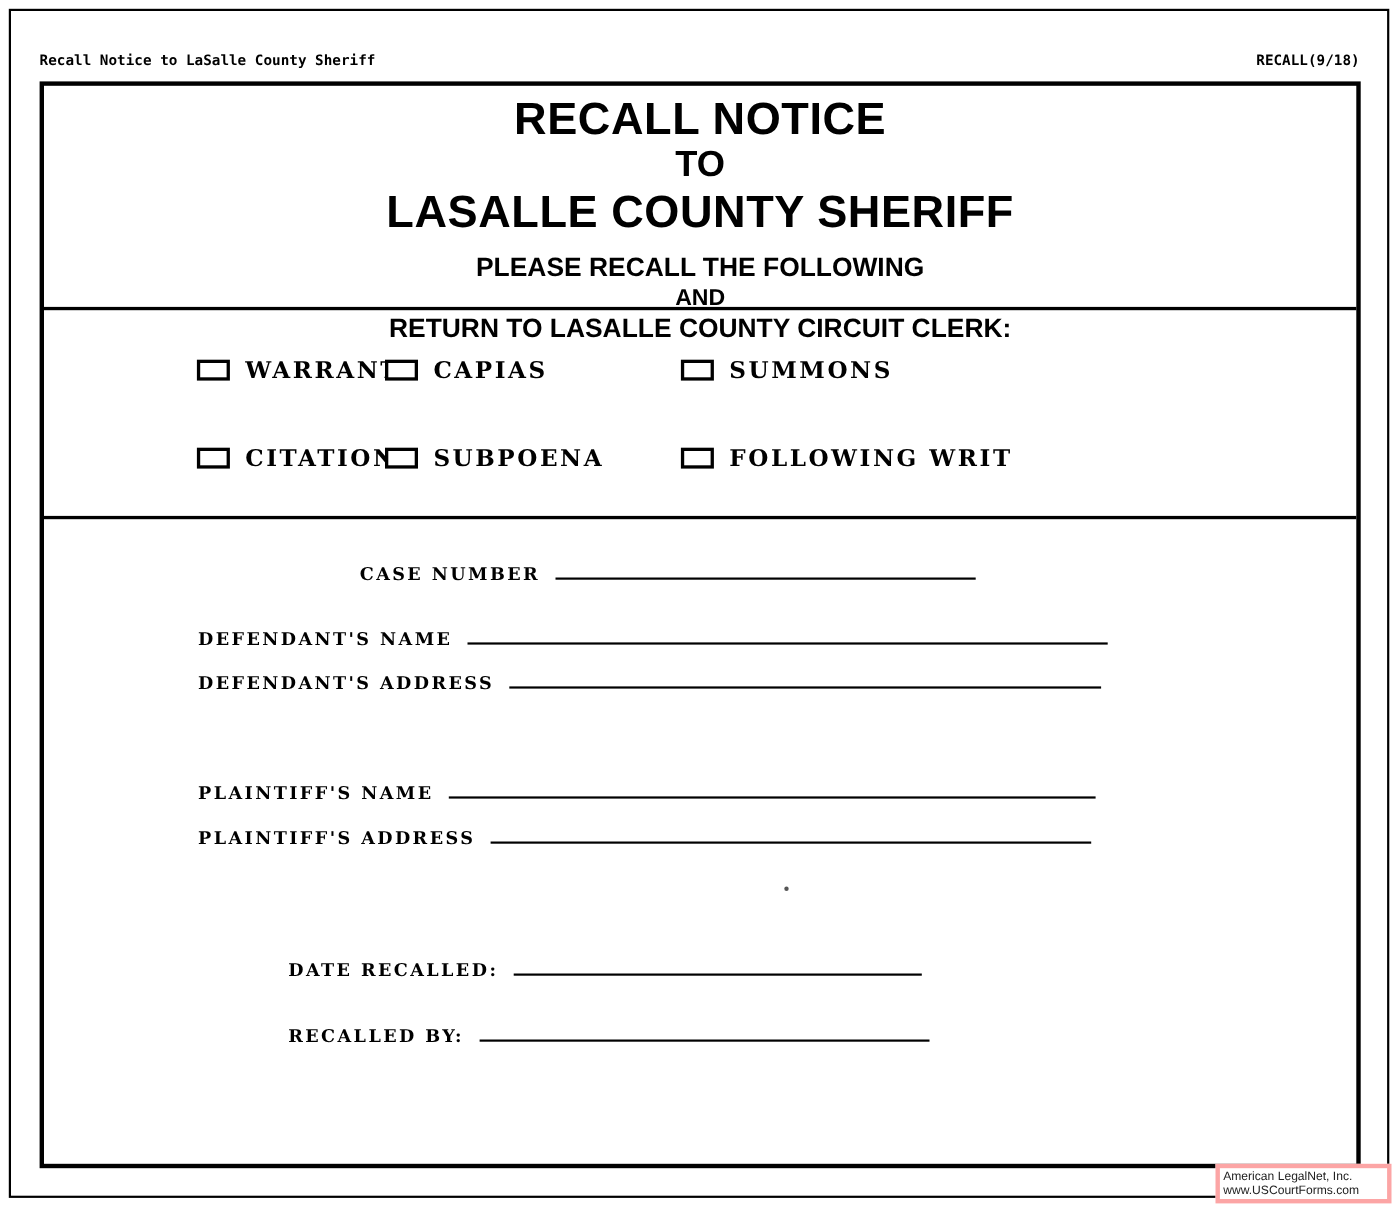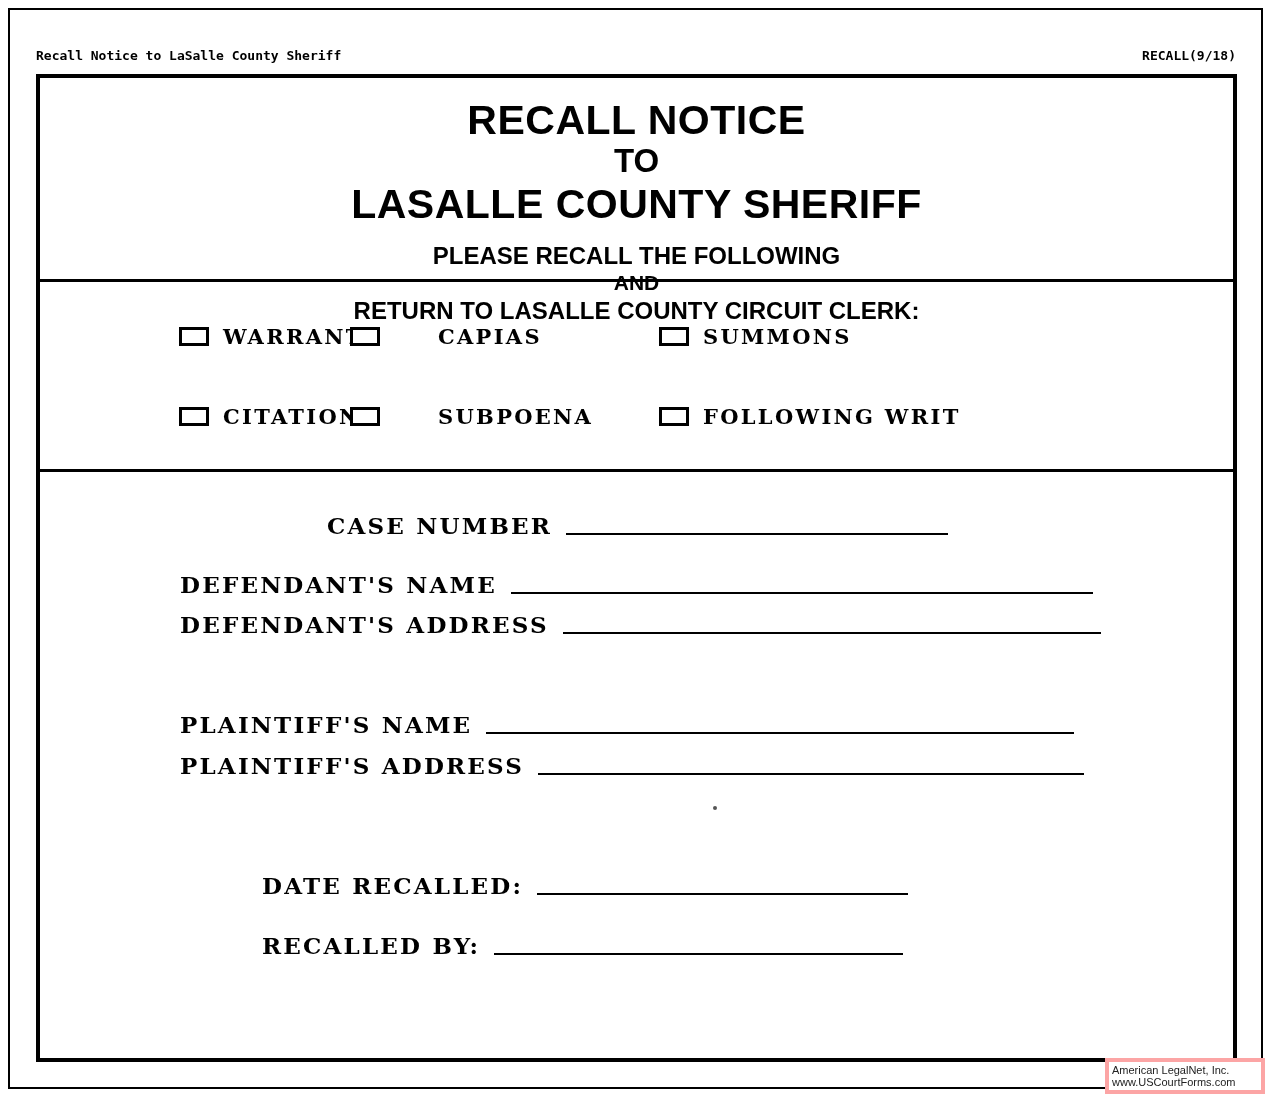--- a/index.html
+++ b/index.html
@@ -60,21 +60,21 @@
   
   .section {
     border-bottom: 3px solid #000000;
     box-sizing: border-box;
     position: relative;
   }
   .section.last { border-bottom: none; }
 
   .title-section {
     height: 204px;
-    padding-top: 22px;
+    padding-top: 10px;
     text-align: center;
   }
   .title-main {
     font-family: "Liberation Sans", sans-serif;
     font-weight: bold;
     font-size: 41px;
     line-height: 41px;
     letter-spacing: 0.5px;
   }
   .title-to {
@@ -108,21 +108,21 @@
     display: flex;
     align-items: center;
     height: 80px;
   }
   .cb-row.first { margin-top: 14px; }
   .cb-cell {
     display: flex;
     align-items: center;
   }
   .cb-cell.c1 { width: 310px; padding-left: 139px; box-sizing: border-box; }
-  .cb-cell.c2 { width: 309px; gap: 44px; }
+  .cb-cell.c2 { width: 269px; }
   .cb-cell.c3 { width: 430px; }
   .cb-box {
     width: 30px;
     height: 19px;
     border: 3px solid #000000;
     box-sizing: border-box;
     background: #ffffff;
     margin-right: 14px;
     flex: none;
   }
@@ -141,21 +141,21 @@
   }
   .field-row {
     position: absolute;
     display: flex;
     align-items: baseline;
     white-space: nowrap;
   }
   .field-label {
     font-family: "DejaVu Serif", serif;
     font-weight: bold;
-    font-size: 23px;
+    font-size: 16px;
     letter-spacing: 2.2px;
     white-space: nowrap;
   }
   .field-line {
     border-bottom: 2px solid #000000;
     height: 1px;
     margin-left: 14px;
     align-self: flex-end;
     margin-bottom: 4px;
   }

